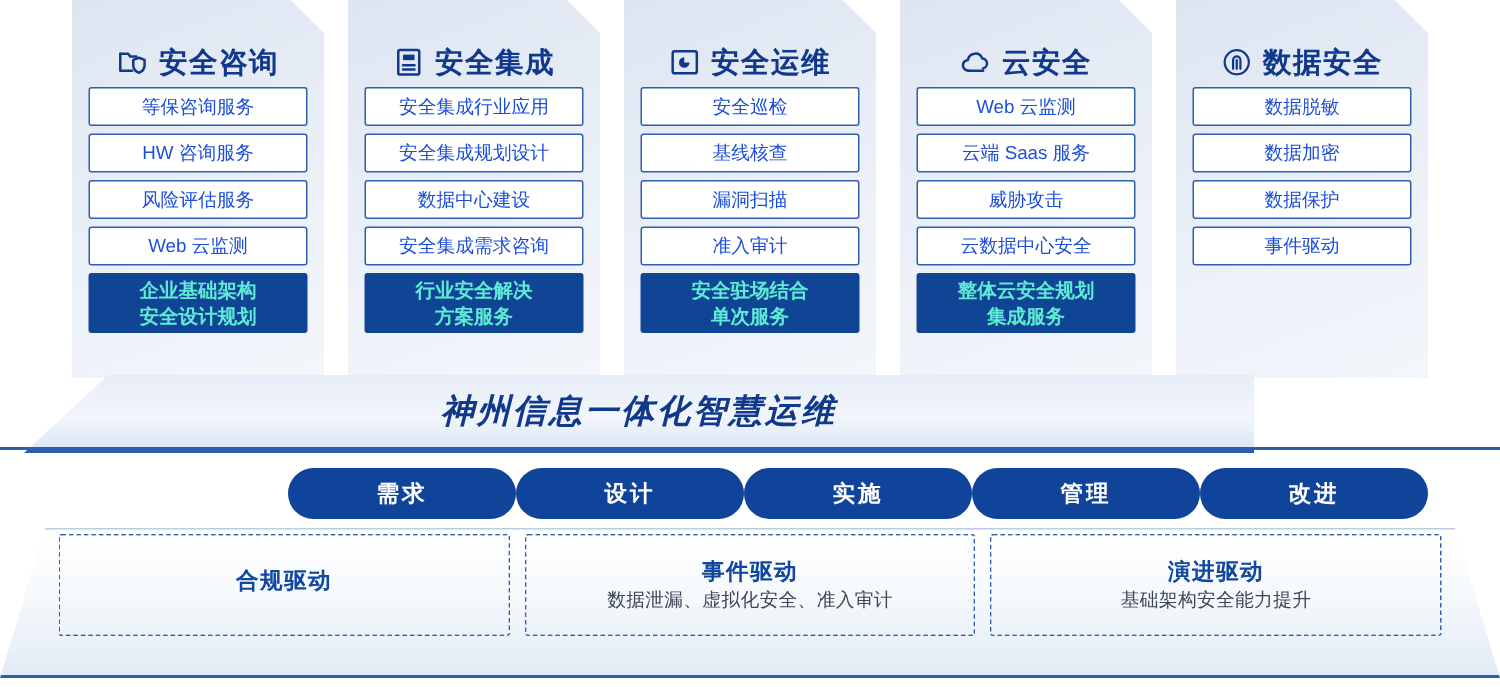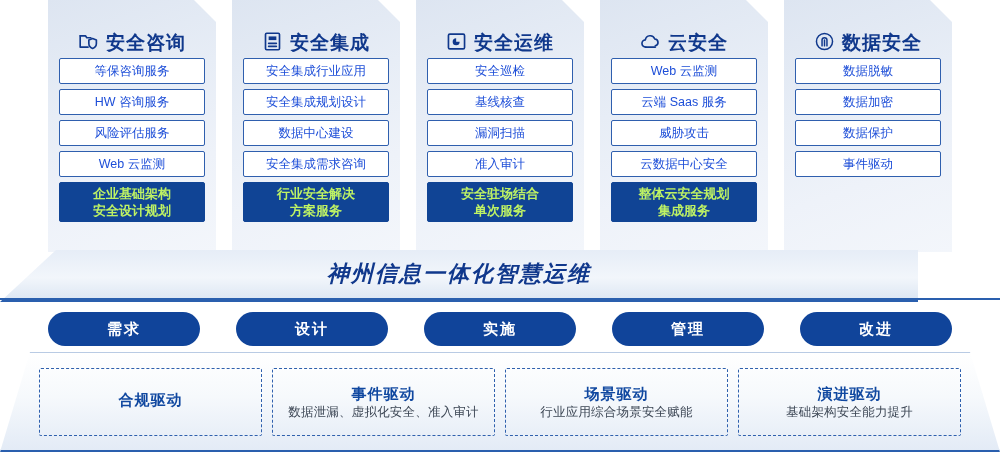--- a/index.html
+++ b/index.html
@@ -87,34 +87,34 @@
     margin-bottom: 0;
     margin-top: 2px;
     height: 40px;
     background: #104495;
     border: 1px solid #104495;
     border-radius: 2px;
     display: flex;
     flex-direction: column;
     align-items: center;
     justify-content: center;
-    color: #bef264;
+    color: #5eead4;
     font-size: 13px;
     font-weight: bold;
     line-height: 17px;
     box-sizing: border-box;
   }
   .item-solid span { display: block; white-space: nowrap; }
 
   
   .banner {
     position: absolute;
-    left: 0;
+    left: 16px;
     top: 250px;
-    width: 918px;
+    width: 820px;
     height: 50px;
     background: linear-gradient(180deg, #e6edf7 0%, #f2f6fb 55%, #dce6f3 100%);
     border-bottom: 2px solid #2a5fae;
     -webkit-clip-path: polygon(56px 0, 944px 0, 1000px 100%, 0 100%);
     clip-path: polygon(56px 0, 944px 0, 1000px 100%, 0 100%);
     display: flex;
     align-items: center;
     justify-content: center;
   }
   .banner-line {
@@ -136,21 +136,21 @@
   }
 
   
   .pills-row {
     position: absolute;
     left: 0;
     top: 312px;
     width: 1000px;
     height: 36px;
     display: flex;
-    justify-content: space-between;
+    justify-content: flex-end;
     padding: 0 48px;
     box-sizing: border-box;
   }
   .pill {
     width: 152px;
     height: 34px;
     background: #10449a;
     border-radius: 17px;
     color: #ffffff;
     font-size: 15px;
@@ -172,21 +172,21 @@
     background: linear-gradient(180deg, #ffffff 0%, #f6f9fc 45%, #e3ebf6 100%);
     border: 1px solid #b9cbe4;
     border-bottom: 2px solid #2a5fae;
     box-sizing: border-box;
     -webkit-clip-path: polygon(30px 0, 970px 0, 1000px 100%, 0 100%);
     clip-path: polygon(30px 0, 970px 0, 1000px 100%, 0 100%);
   }
   .drivers-inner {
     position: absolute;
     left: 0;
-    top: 352px;
+    top: 340px;
     width: 1000px;
     height: 100px;
     display: flex;
     justify-content: space-between;
     align-items: center;
     padding: 0 34px;
     box-sizing: border-box;
   }
   .driver {
     flex: 1 1 0;
@@ -340,22 +340,18 @@
   <div class="drivers"></div>
   <div class="drivers-inner">
     <div class="driver">
       <div class="driver-title">合规驱动</div>
     </div>
     <div class="driver">
       <div class="driver-title">事件驱动</div>
       <div class="driver-sub">数据泄漏、虚拟化安全、准入审计</div>
     </div>
     <div class="driver">
-      <div class="driver-title">场景驱动</div>
-      <div class="driver-sub">行业应用综合场景安全赋能</div>
-    </div>
-    <div class="driver">
       <div class="driver-title">演进驱动</div>
       <div class="driver-sub">基础架构安全能力提升</div>
     </div>
   </div>
 
 </div>
 
 </body></html>

